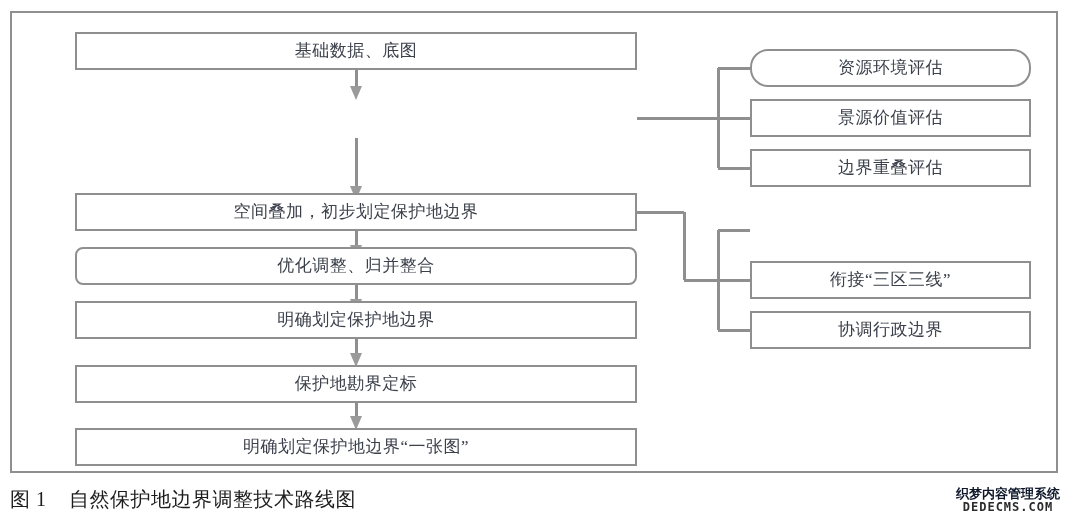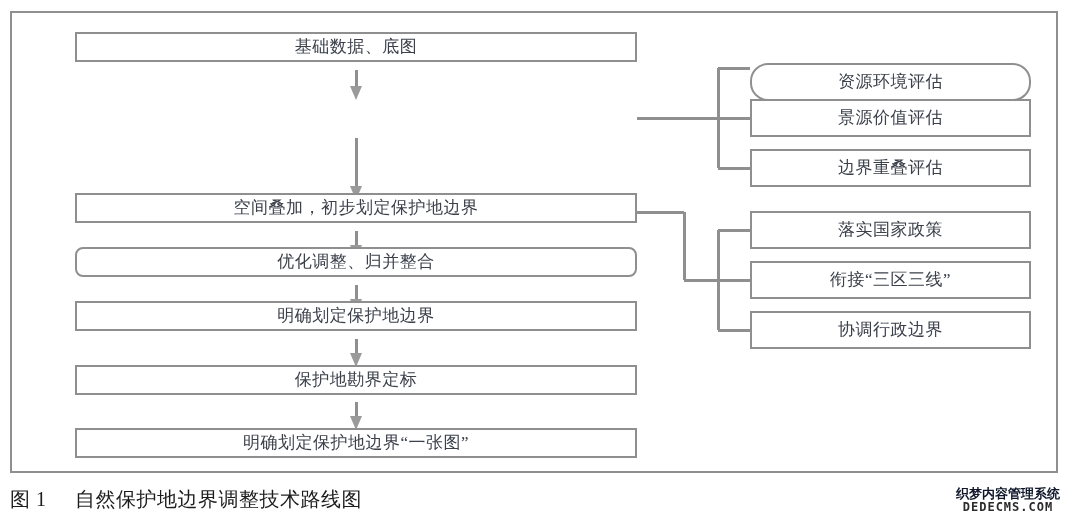--- a/index.html
+++ b/index.html
@@ -42,34 +42,34 @@
     background: #ffffff;
     display: flex;
     align-items: center;
     justify-content: center;
     color: #3b404b;
     font-size: 17px;
     line-height: 1.2;
     letter-spacing: 0.5px;
     white-space: nowrap;
   }
-  .node.main  { left: 75px;  width: 562px; height: 30px; }
+  .node.main  { left: 75px;  width: 562px; height: 38px; }
   .node.side  { left: 750px; width: 281px; height: 38px; }
 
   #caption {
     position: absolute;
     left: 10px;
     top: 486px;
     font-size: 20px;
     color: #1c1c1c;
     letter-spacing: 0.5px;
     white-space: nowrap;
   }
   #caption .cap-num { margin-right: 6px; }
-  #caption .cap-text { margin-left: 17px; }
+  #caption .cap-text { margin-left: 11px; }
 
   #watermark {
     position: absolute;
     left: 952px;
     top: 487px;
     width: 112px;
     text-align: center;
     line-height: 1.05;
     user-select: none;
   }
@@ -132,25 +132,24 @@
     </g>
   </svg>
 
   <div class="node main" style="top:32px;">基础数据、底图</div>
   <div class="node main" style="top:193px;text-align:center;">空间叠加，初步划定保护地边界</div>
   <div class="node main" style="top:247px;border-radius:8px;">优化调整、归并整合</div>
   <div class="node main" style="top:301px;">明确划定保护地边界</div>
   <div class="node main" style="top:365px;">保护地勘界定标</div>
   <div class="node main" style="top:428px;">明确划定保护地边界“一张图”</div>
 
-  <div class="node side" style="top:63px;border-radius:18px;">资源环境评估</div>
+  <div class="node side" style="top:49px;border-radius:18px;">资源环境评估</div>
   <div class="node side" style="top:99px;">景源价值评估</div>
   <div class="node side" style="top:149px;">边界重叠评估</div>
 
-  <div class="node side" style="top:211px;">落实国家政策</div>
   <div class="node side" style="top:261px;">衔接“三区三线”</div>
   <div class="node side" style="top:311px;">协调行政边界</div>
 
   <div id="caption">
     <span class="cap-num">图 1</span>
     <span class="cap-text">自然保护地边界调整技术路线图</span>
   </div>
 
   <div id="watermark">
     <div class="wm-cn">织梦内容管理系统</div>

